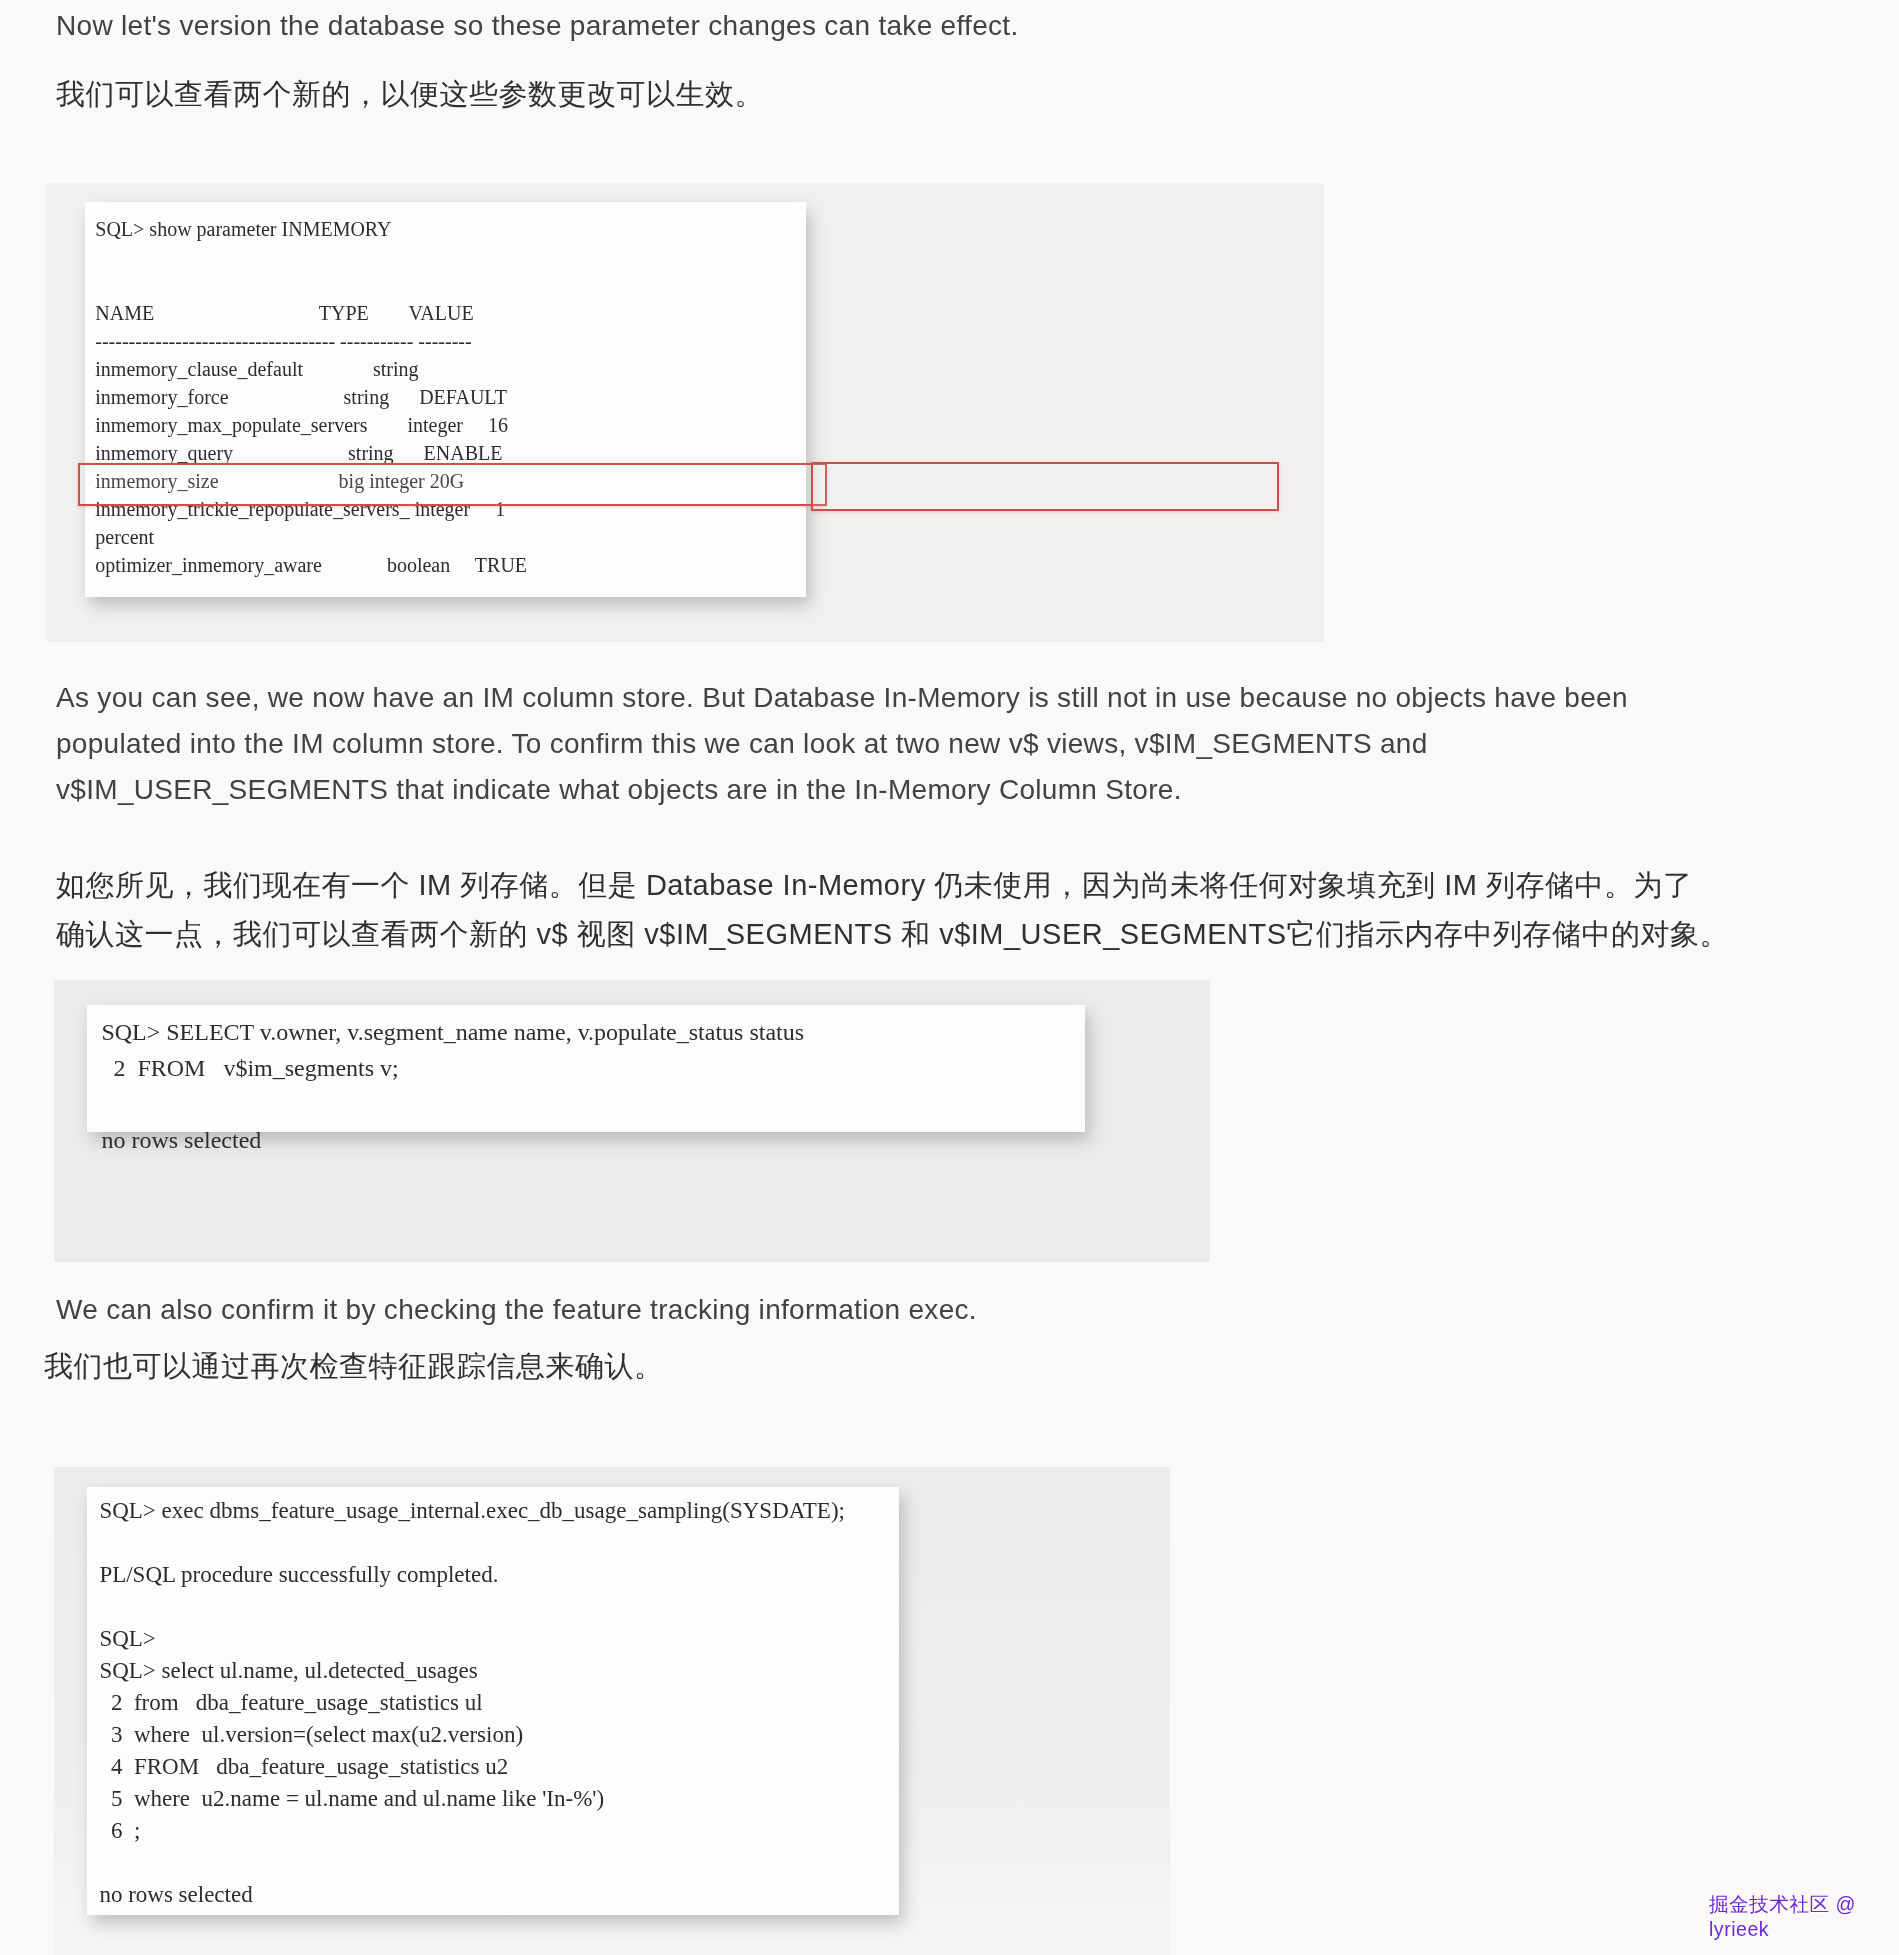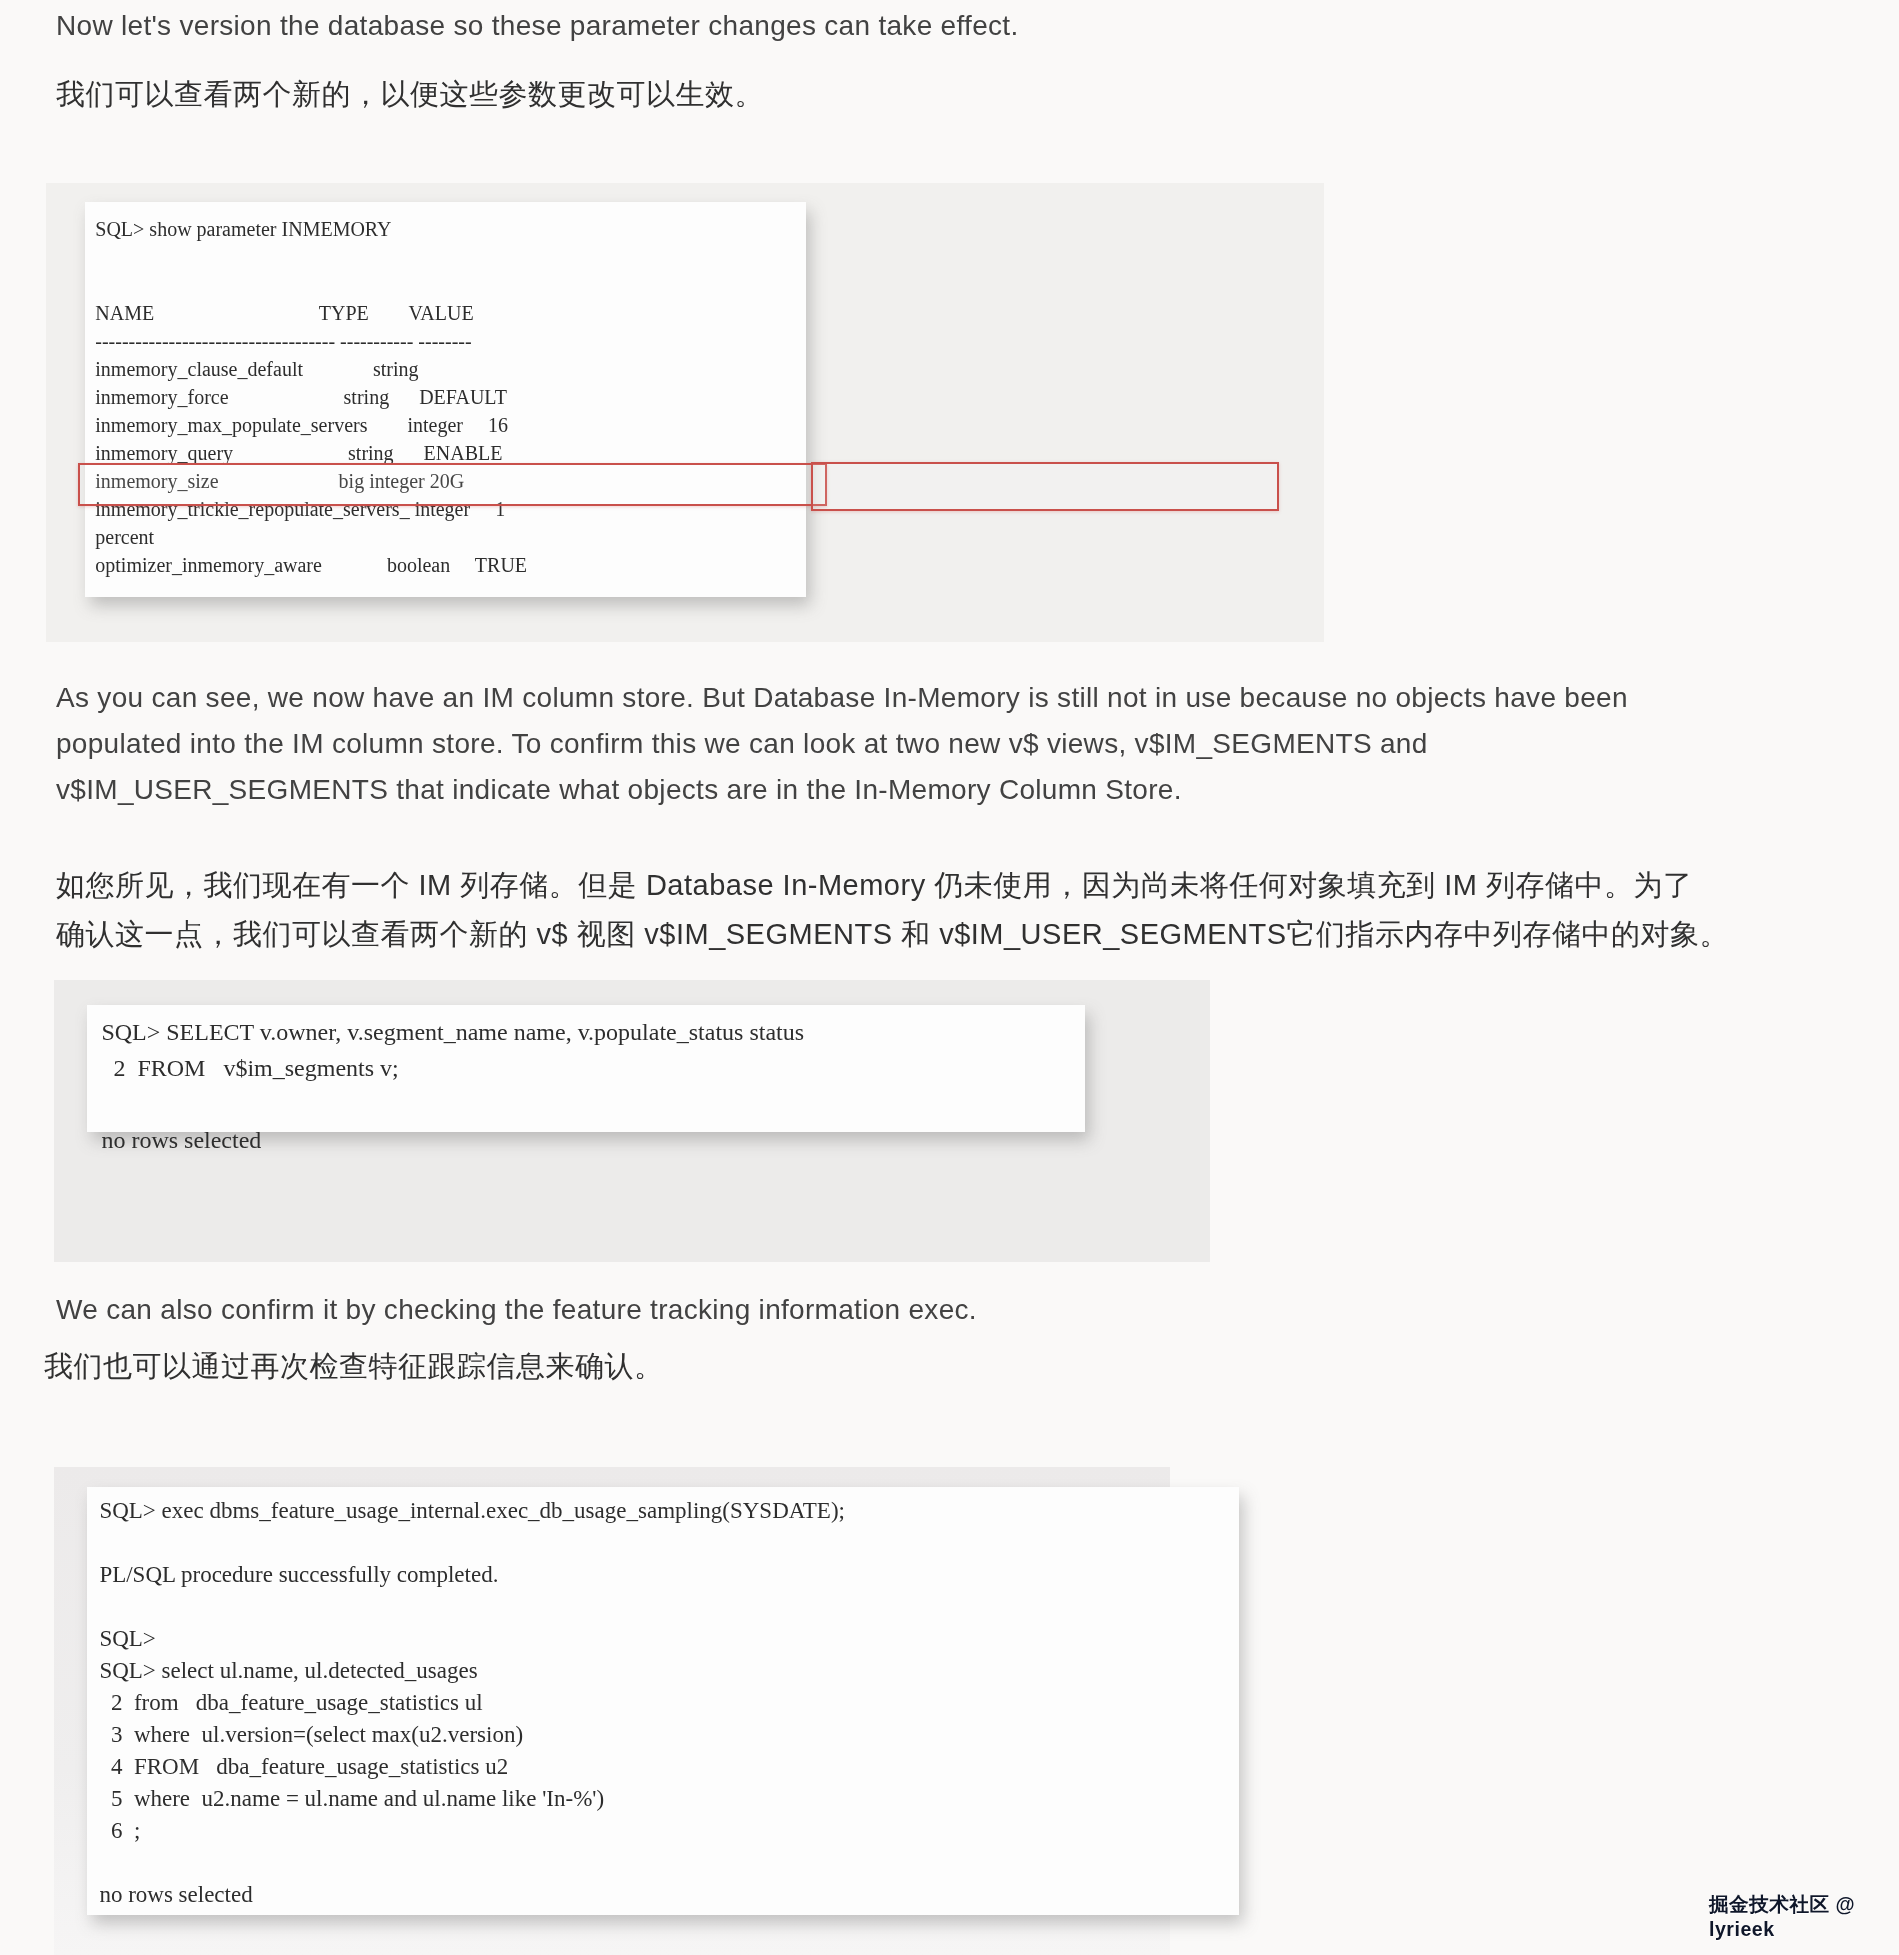--- a/index.html
+++ b/index.html
@@ -42,24 +42,23 @@
   .pre-big{font-size:23px;line-height:32px;padding:8.2px 0 4.1px 12.4px;}
   
   .hl{
     position:absolute;
     border:2.1px solid #c9504b;
     background:rgba(255,255,255,0.12);
     box-shadow:0 1px 3.1px rgba(201,80,75,0.25);
   }
   .watermark{
     font-size:19.6px;
-    color:#0f172a;
+    color:#6d28d9;
     letter-spacing:0.5px;
     text-shadow:0.5px 0.5px 0 #ffffff;
-    font-weight:bold;
   }
 </style>
 </head>
 <body>
 
 <div class="abs para-en" style="left:56px;top:3.1px;">Now let's version the database so these parameter changes can take effect.</div>
 <div class="abs para-zh" style="left:56px;top:70px;">我们可以查看两个新的，以便这些参数更改可以生效。</div>
 
 <div class="abs figzone" style="left:46px;top:183px;width:1278px;height:459px;">
 
@@ -96,21 +95,21 @@
   2  FROM   v$im_segments v;
 
 no rows selected</pre>
   </div>
 </div>
 
 <div class="abs para-en" style="left:56px;top:1287px;">We can also confirm it by checking the feature tracking information exec.</div>
 <div class="abs para-zh" style="left:44px;top:1342px;">我们也可以通过再次检查特征跟踪信息来确认。</div>
 
 <div class="abs figzone3" style="left:54px;top:1467px;width:1116px;height:488px;">
-  <div class="card" style="left:33px;top:19.6px;width:1152px;height:428px;">
+  <div class="card" style="left:33px;top:19.6px;width:812px;height:428px;">
     <pre class="pre-big">SQL&gt; exec dbms_feature_usage_internal.exec_db_usage_sampling(SYSDATE);
 
 PL/SQL procedure successfully completed.
 
 SQL&gt;
 SQL&gt; select ul.name, ul.detected_usages
   2  from   dba_feature_usage_statistics ul
   3  where  ul.version=(select max(u2.version)
   4  FROM   dba_feature_usage_statistics u2
   5  where  u2.name = ul.name and ul.name like 'In-%')

